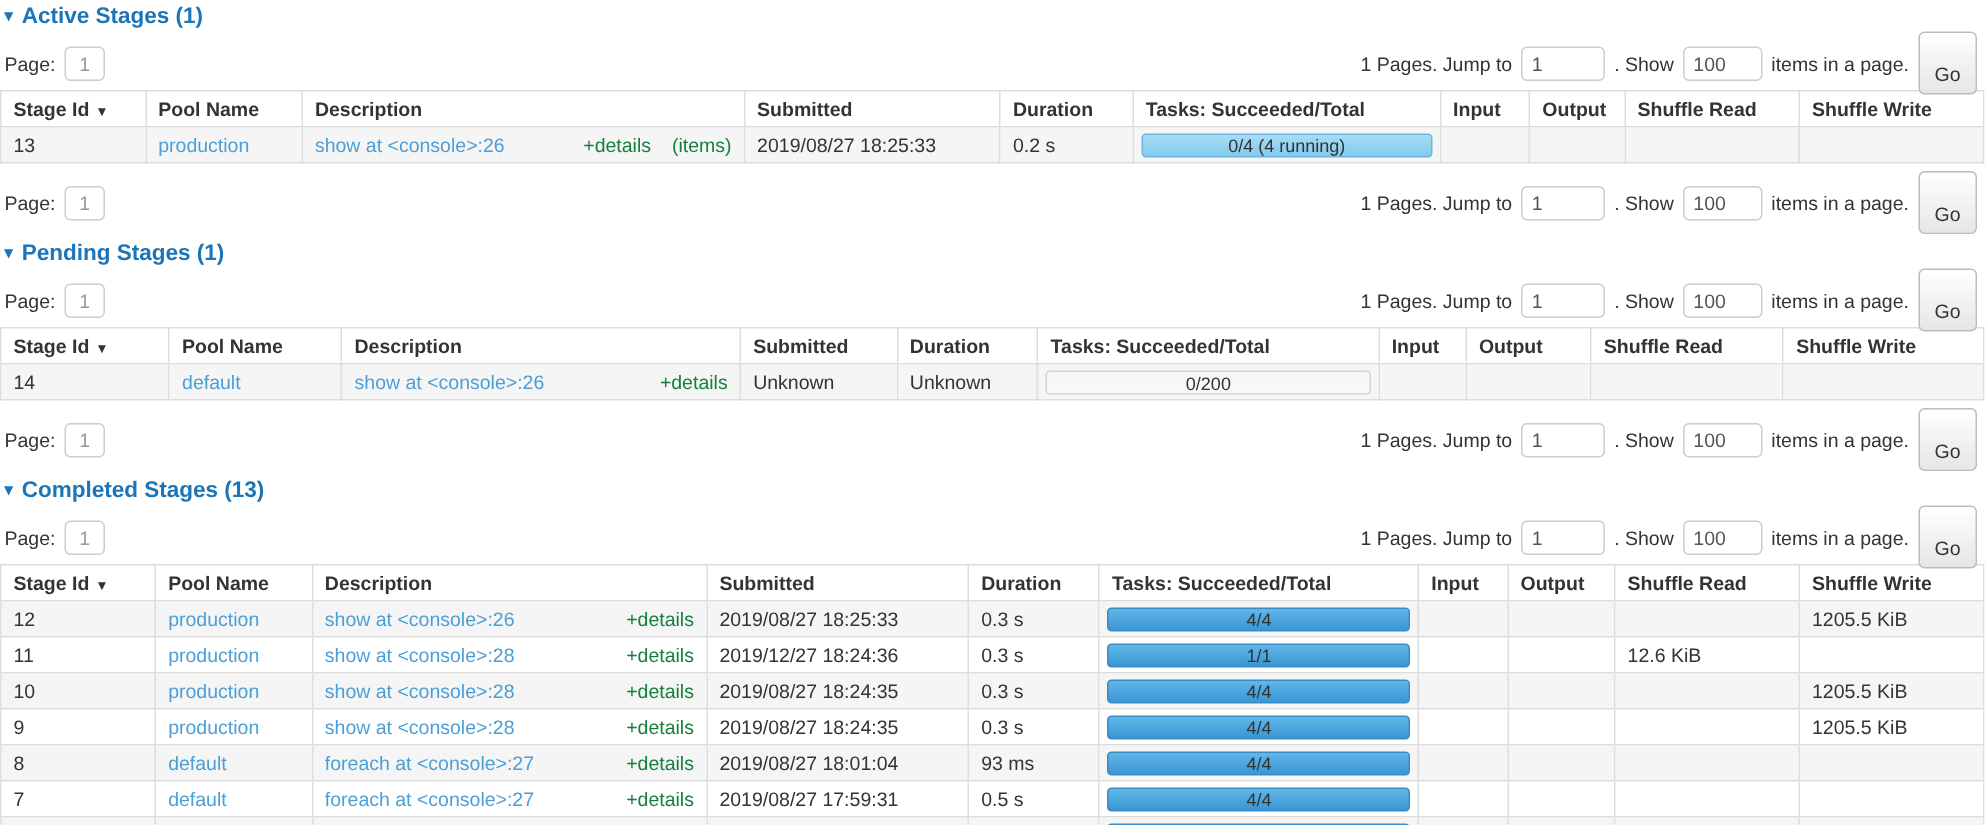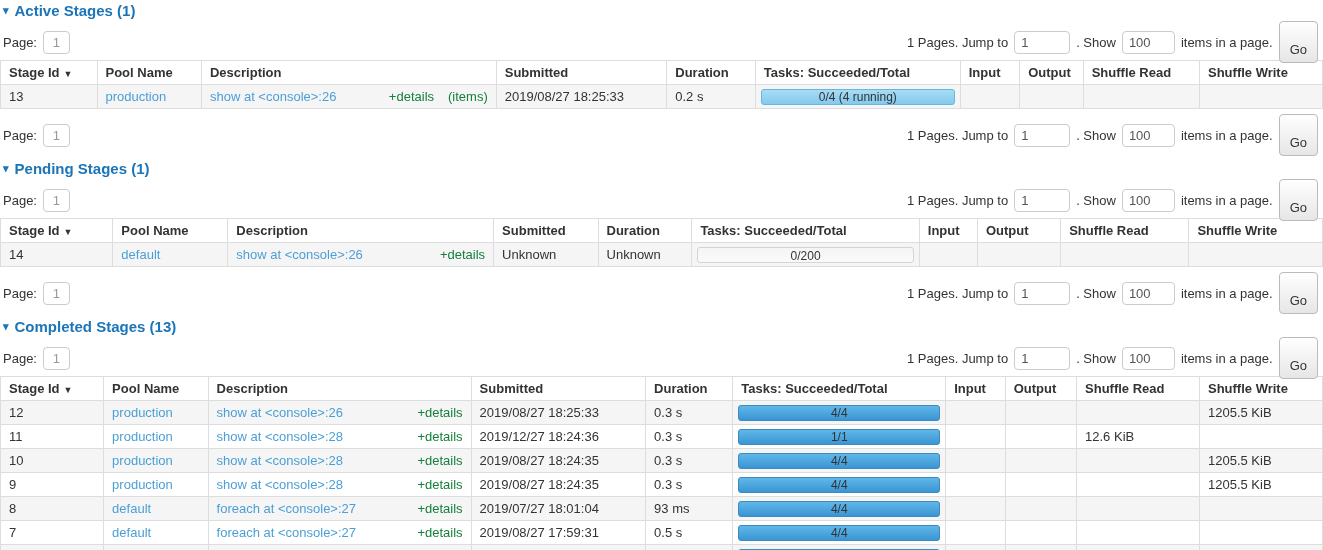--- a/index.html
+++ b/index.html
@@ -364,21 +364,21 @@
           <tr class="striped">
             <td>8</td>
             <td><a class="blue-link">default</a></td>
             <td>
               <div class="desc-cell-inner">
                 <a class="blue-link">foreach at &lt;console&gt;:27</a>
                 <span class="desc-spacer"></span>
                 <a class="details-link">+details</a>
               </div>
             </td>
-            <td>2019/07/27 18:01:04</td>
+            <td>2019/08/27 18:01:04</td>
             <td>93 ms</td>
             <td class="tasks-cell">
               <div class="progress done"><div class="bar"></div><span class="label">4/4</span></div>
             </td>
             <td></td>
             <td></td>
             <td></td>
             <td></td>
           </tr>
           <tr class="">

